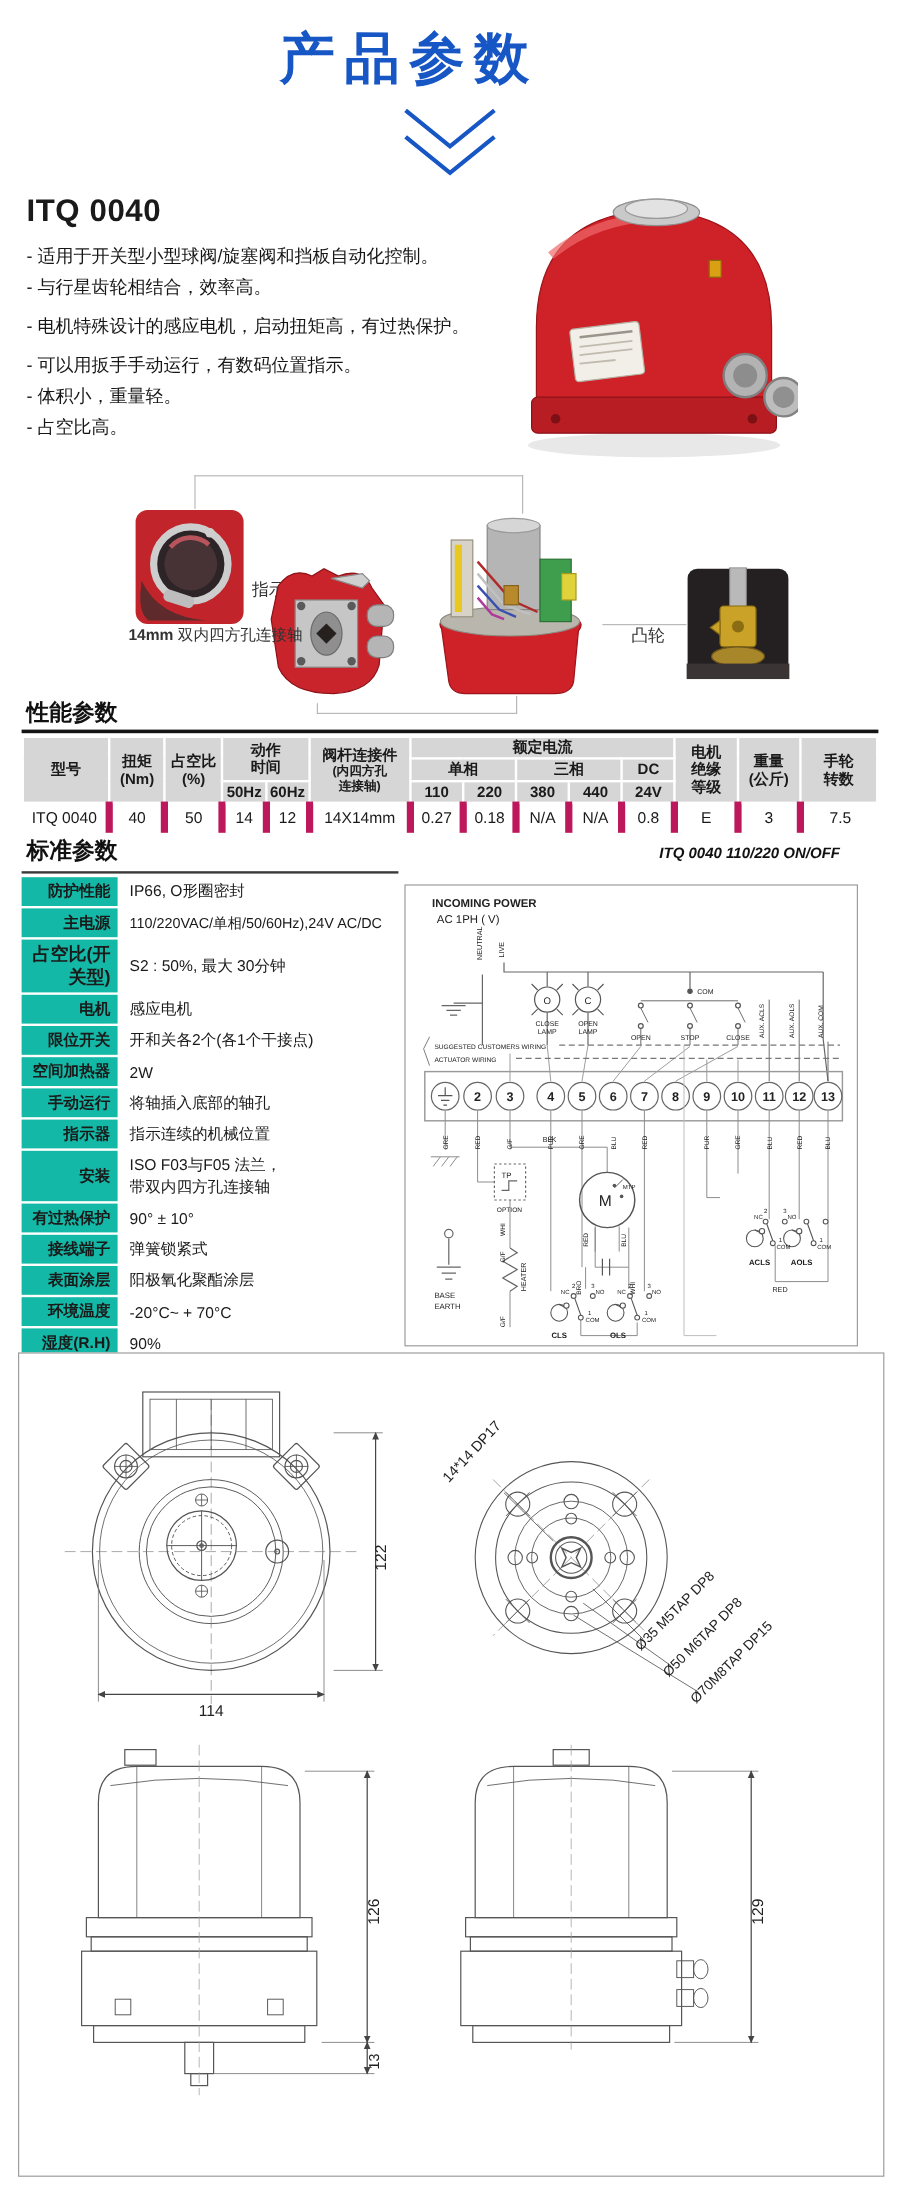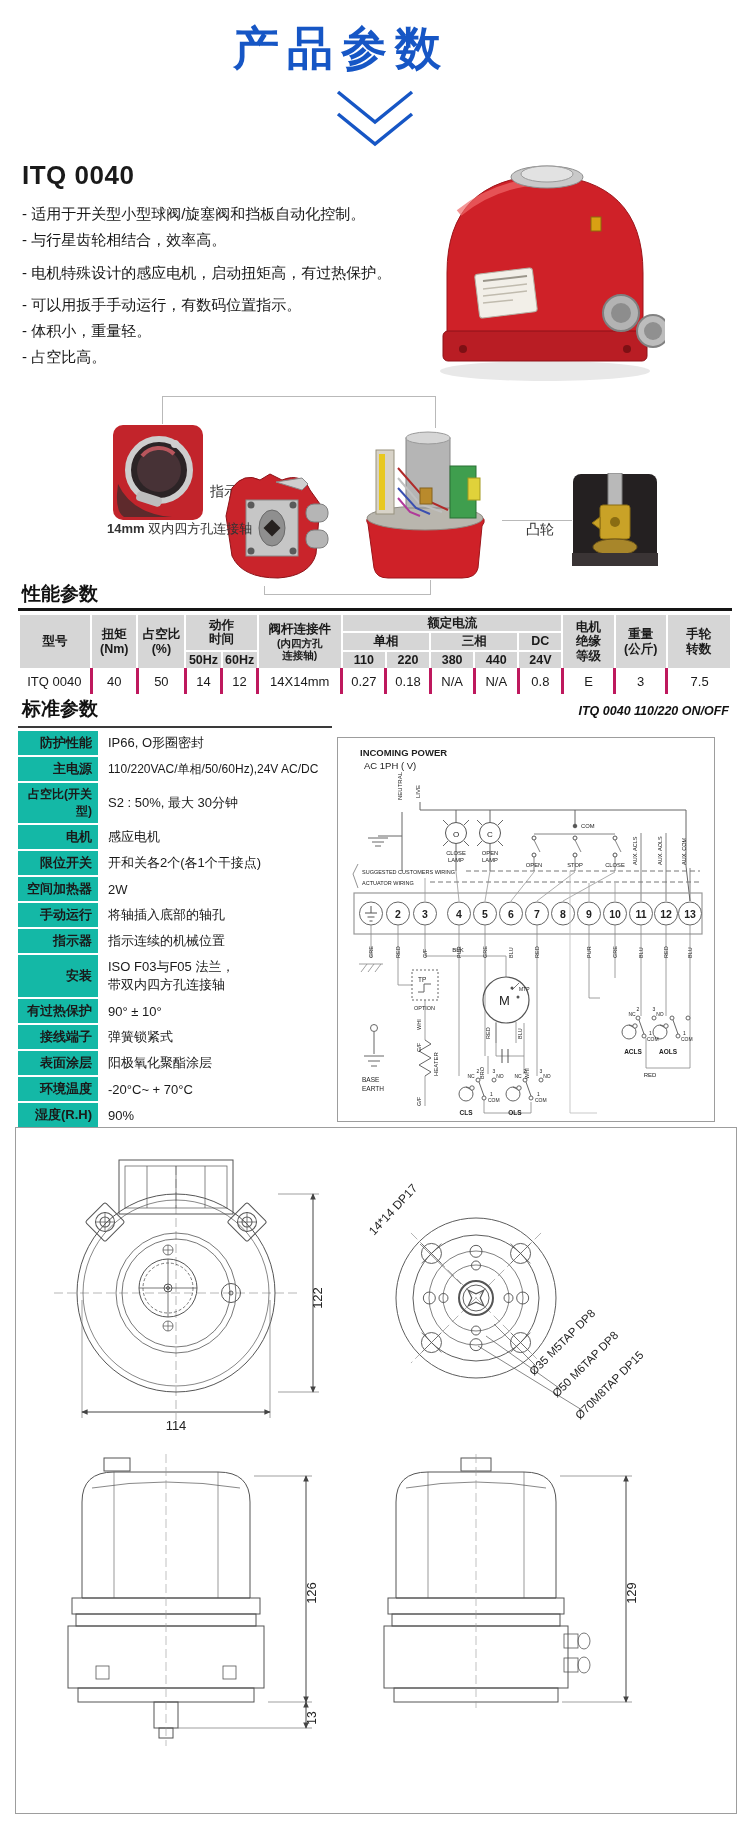--- a/index.html
+++ b/index.html
@@ -12,21 +12,21 @@
   .features div{margin-bottom:6px;}
   .features .gap{margin-top:12px;}
   .callout{font-size:14px;color:#333;}
   .sec-title{font-size:19px;font-weight:bold;color:#111;}
   .note{font-size:12.5px;font-style:italic;font-weight:bold;color:#111;}
   
   .perf-wrap{border-top:3px solid #151515;padding-top:2px;}
   table.perf{border-collapse:collapse;width:714px;table-layout:fixed;}
   table.perf td{text-align:center;vertical-align:middle;font-size:12.5px;}
   table.perf tr.h td{background:#d6d6d6;border:2px solid #fff;font-weight:bold;padding:1px 0;line-height:1.15;}
-  table.perf tr.d td{background:#fff;border-left:3px solid #be185d;padding:4px 0 5px 0;font-size:13px;}
+  table.perf tr.d td{background:#fff;border-left:6px solid #be185d;padding:4px 0 5px 0;font-size:13px;}
   table.perf tr.d td:first-child{border-left:none;}
   .pre{white-space:pre-line;}
   .stem-sub{font-size:10.5px;font-weight:bold;}
   
   .std{width:314px;border-top:2px solid #3a3a3a;border-bottom:2px solid #3a3a3a;padding:3px 0;}
   .std .row{display:flex;margin-bottom:2px;}
   .std .lbl{width:80px;background:#14b8a6;font-weight:bold;font-size:13px;text-align:right;padding:3px 6px 3px 0;box-sizing:border-box;display:flex;align-items:center;justify-content:flex-end;min-height:22px;}
   .std .val{flex:1;font-size:13px;padding:3px 0 3px 10px;display:flex;align-items:center;}
   .box{border:1px solid #9d9d9d;background:#fff;}
   svg text{fill:#222;}
@@ -202,33 +202,33 @@
     <td>0.8</td>
     <td>E</td>
     <td>3</td>
     <td>7.5</td>
   </tr>
 </tbody>
     </table>
 </div>
 
 <div class="abs sec-title" style="left:22px;top:696px;">标准参数</div>
-<div class="abs note" style="left:417px;top:704px;width:312px;text-align:right;">ITQ 0040 110/220 ON/OFF</div>
+<div class="abs note" style="left:388px;top:704px;width:312px;text-align:right;">ITQ 0040 110/220 ON/OFF</div>
 
 <div class="abs std" style="left:18px;top:726px;">
   <div class="row">
       <div class="lbl">防护性能</div>
       <div class="val pre">IP66, O形圈密封</div>
     </div>
   <div class="row">
       <div class="lbl">主电源</div>
       <div class="val pre" style="font-size:12px;">110/220VAC/单相/50/60Hz),24V AC/DC</div>
     </div>
   <div class="row">
-      <div class="lbl" style="font-size:12px;">占空比(开关型)</div>
+      <div class="lbl" style="font-size:15px;">占空比(开关型)</div>
       <div class="val pre">S2 : 50%, 最大 30分钟</div>
     </div>
   <div class="row">
       <div class="lbl">电机</div>
       <div class="val pre">感应电机</div>
     </div>
   <div class="row">
       <div class="lbl">限位开关</div>
       <div class="val pre">开和关各2个(各1个干接点)</div>
     </div>

